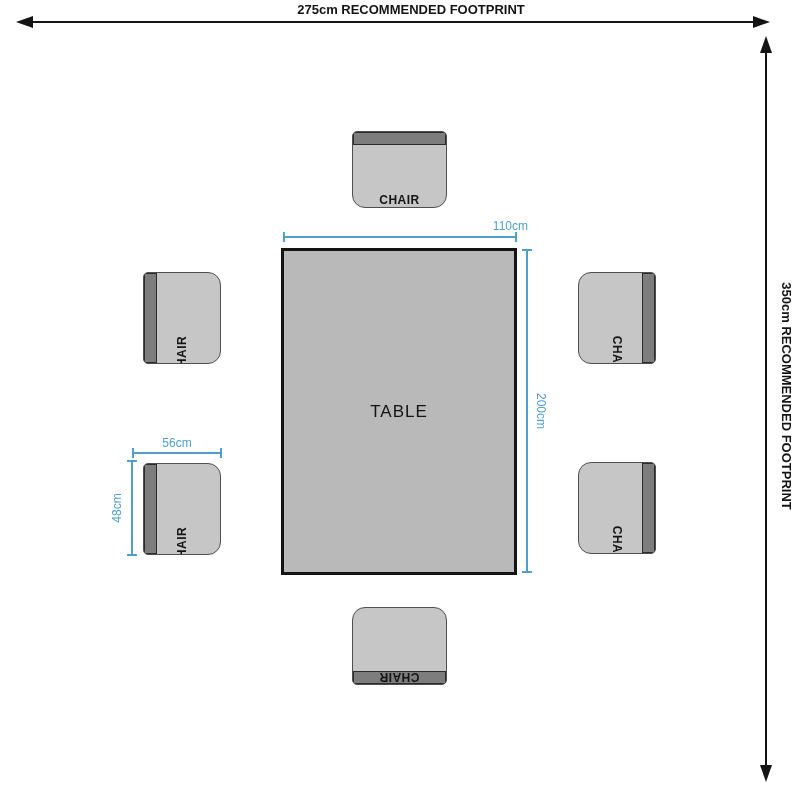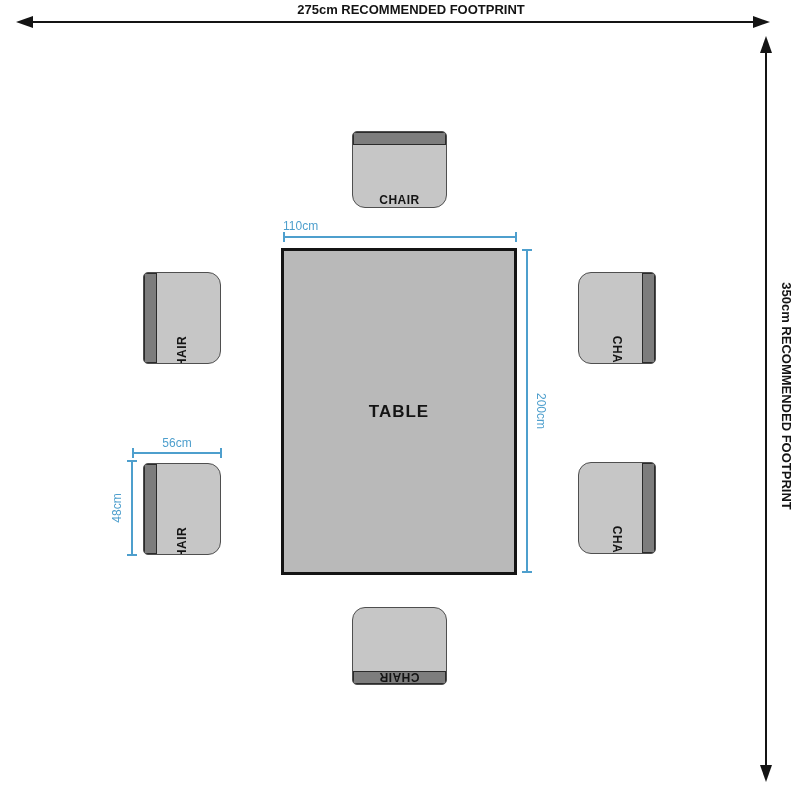--- a/index.html
+++ b/index.html
@@ -25,21 +25,21 @@
   .head-up{top:0;left:0;border-left:6px solid transparent;border-right:6px solid transparent;border-bottom:17px solid var(--ink);}
   .head-down{bottom:0;left:0;border-left:6px solid transparent;border-right:6px solid transparent;border-top:17px solid var(--ink);}
   .fp-label-h{position:absolute;top:2px;left:0;width:790px;text-align:center;font-size:13px;font-weight:bold;letter-spacing:0px;padding-left:16px;}
   .fp-label-v{position:absolute;left:786px;top:396px;transform:translate(-50%,-50%) rotate(90deg);white-space:nowrap;font-size:13px;font-weight:bold;}
   
   .table{
     position:absolute;left:281px;top:248px;width:236px;height:327px;
     background:var(--table-fill);border:3px solid var(--ink);box-sizing:border-box;
     display:flex;align-items:center;justify-content:center;
   }
-  .table-label{font-size:17px;font-weight:bold;letter-spacing:1px;}
+  .table-label{font-size:17px;font-weight:normal;letter-spacing:1px;}
   
   .chair{
     position:absolute;background:var(--chair-fill);border:1px solid #4f4f4f;box-sizing:border-box;
     display:flex;align-items:flex-end;justify-content:center;overflow:hidden;
   }
   .chair .backrest{position:absolute;background:var(--backrest-fill);border:1px solid #2b2b2b;box-sizing:border-box;}
   .chair-label{font-size:12px;font-weight:bold;letter-spacing:0.5px;white-space:nowrap;}
   .chair-top   {left:352px;top:131px;width:95px;height:77px;border-radius:5px 5px 13px 13px;}
   .chair-top .backrest{top:0;left:0;right:0;height:13px;}
   .chair-bottom{left:352px;top:607px;width:95px;height:78px;border-radius:13px 13px 5px 5px;}
@@ -54,21 +54,21 @@
   .chair-right-upper .backrest,.chair-right-lower .backrest{right:0;top:0;bottom:0;width:13px;}
   .chair-right-upper .chair-label,.chair-right-lower .chair-label{transform:rotate(90deg);}
   
   .dim-h{position:absolute;height:2px;background:var(--dimension-blue);}
   .dim-h::before,.dim-h::after{content:"";position:absolute;width:2px;height:10px;top:-4px;background:var(--dimension-blue);}
   .dim-h::before{left:0;} .dim-h::after{right:0;}
   .dim-v{position:absolute;width:2px;background:var(--dimension-blue);}
   .dim-v::before,.dim-v::after{content:"";position:absolute;height:2px;width:10px;left:-4px;background:var(--dimension-blue);}
   .dim-v::before{top:0;} .dim-v::after{bottom:0;}
   .dim-label{position:absolute;color:var(--dimension-blue);font-size:12px;white-space:nowrap;}
-  .lbl-table-w{left:283px;top:219px;width:234px;text-align:left;}
+  .lbl-table-w{left:294px;top:219px;width:234px;text-align:right;}
   .lbl-table-d{left:541px;top:411px;transform:translate(-50%,-50%) rotate(90deg);}
   .lbl-chair-w{left:132px;top:436px;width:90px;text-align:center;}
   .lbl-chair-d{left:117px;top:508px;transform:translate(-50%,-50%) rotate(-90deg);}
   
   .caption{position:absolute;left:10px;top:751px;font-size:30px;font-weight:bold;letter-spacing:0.5px;}
 </style>
 </head>
 <body>
 
 <div class="canvas">

